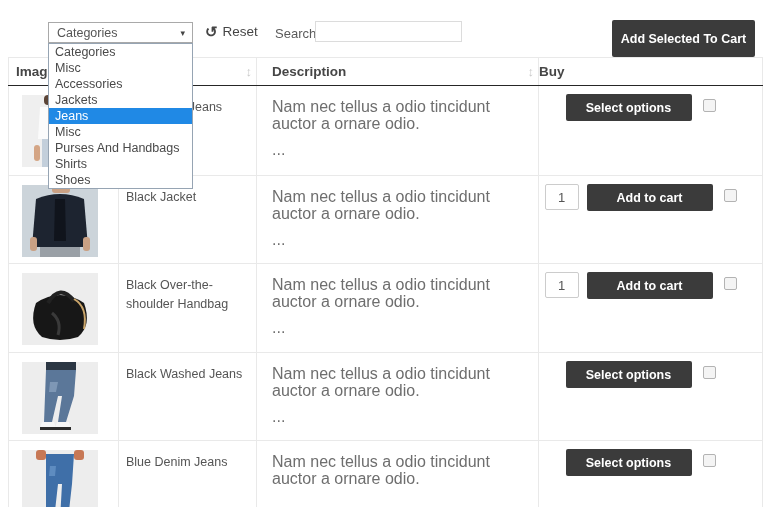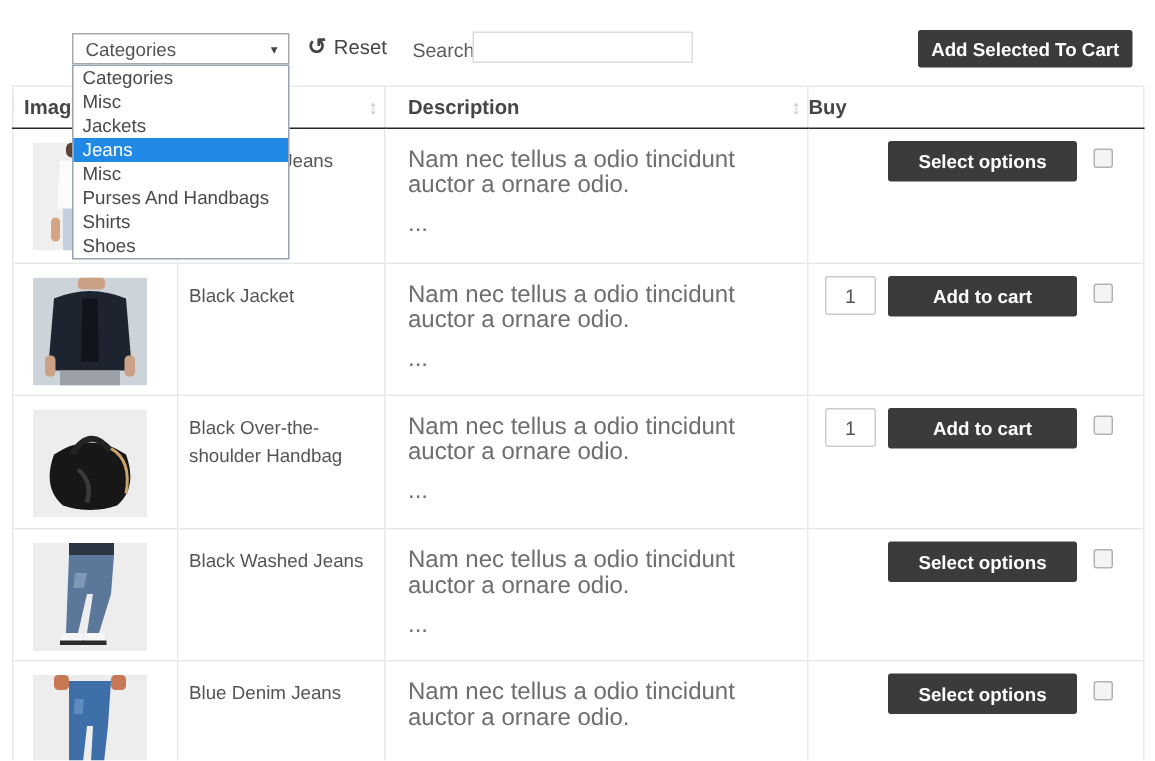--- a/index.html
+++ b/index.html
@@ -19,21 +19,21 @@
   .cat-select .arr { font-size:9px; color:#444; }
 
   .reset-btn { position:absolute; left:205px; top:24px; display:flex; align-items:center;
     gap:5px; cursor:pointer; color:#454545; }
   .reset-btn .undo { font-size:15px; font-weight:700; line-height:15px; }
   .reset-btn .txt { font-size:13.5px; }
 
   .search-input { position:absolute; left:315px; top:21px; width:147px; height:21px;
     border:1px solid #dcdcdc; background:#fff; font-size:12.5px; color:#555; padding:0 6px; }
 
-  .add-selected { position:absolute; left:612px; top:20px; width:143px; height:25px;
+  .add-selected { position:absolute; left:612px; top:20px; width:143px; height:37px;
     background:#3b3b3b; color:#fff; border:none; border-radius:2px;
     font-family:"Liberation Sans", sans-serif; font-size:12.5px; font-weight:700; cursor:pointer; }
 
   
   .dd-list { position:absolute; left:48px; top:43px; width:145px; z-index:20;
     background:#fff; border:1px solid #96a4b3; }
   .dd-item { font-size:12.5px; color:#4a4a4a; line-height:16px; height:16px;
     padding-left:6px; white-space:nowrap; cursor:pointer; }
   .dd-item.sel { background:#2089e5; color:#fff; }
 
@@ -54,21 +54,21 @@
   table.products td { border:1px solid #e9e9e9; vertical-align:top; background:#fff; }
   tr.prow-0{height:90px;} tr.prow-1{height:88px;} tr.prow-2{height:89px;}
   tr.prow-3{height:88px;} tr.prow-4{height:88px;}
 
   td.c-img { padding:9px 0 0 13px; }
   td.c-img svg { display:block; }
   td.c-name { padding:12px 3px 0 7px; font-size:12.5px; color:#555; line-height:19px; }
   td.c-desc { padding:12px 10px 0 15px; font-size:16px; color:#6e6e6e; line-height:17px; }
   td.c-desc .dots { margin-top:9px; }
   td.c-buy { padding:8px 20px 0 0; }
-  .buy-wrap { display:flex; justify-content:flex-end; align-items:flex-start; }
+  .buy-wrap { display:flex; justify-content:center; align-items:flex-start; }
   .qty { width:34px; height:26px; border:1px solid #ccc; border-radius:2px; text-align:center;
     font-size:13px; color:#555; margin-right:8px; font-family:"Liberation Sans", sans-serif; }
   .cart-btn { width:126px; height:27px; background:#3b3b3b; color:#fff; border:none;
     border-radius:2px; font-family:"Liberation Sans", sans-serif; font-size:12.5px;
     font-weight:700; cursor:pointer; }
   .chk { width:13px; height:13px; border:1px solid #b3b3b3; background:#f4f4f4;
     border-radius:2px; margin:5px 0 0 11px; cursor:pointer; }
 </style>
 </head>
 <body>
@@ -231,20 +231,21 @@
           </div>
         </td>
       </tr>
 
     </tbody>
   </table>
 
   <div class="dd-list">
     <div class="dd-item">Categories</div>
     <div class="dd-item">Misc</div>
+    <div class="dd-item">Accessories</div>
     <div class="dd-item">Jackets</div>
     <div class="dd-item sel">Jeans</div>
     <div class="dd-item">Misc</div>
     <div class="dd-item">Purses And Handbags</div>
     <div class="dd-item">Shirts</div>
     <div class="dd-item">Shoes</div>
   </div>
 
 </div>
 

